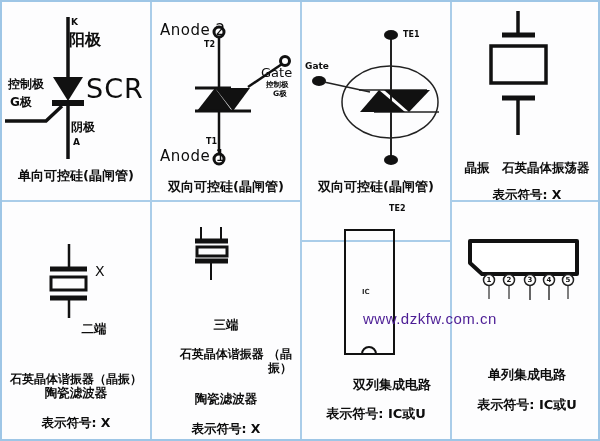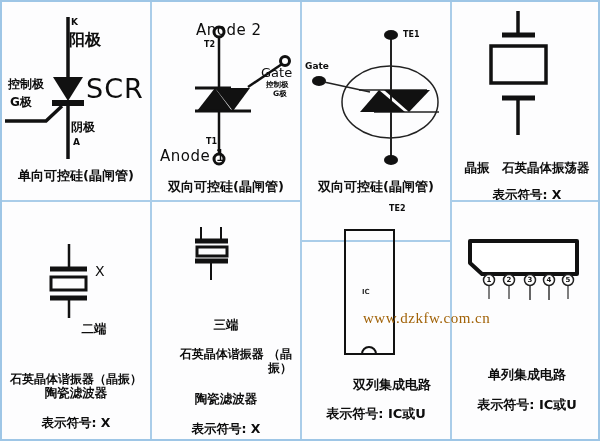--- a/index.html
+++ b/index.html
@@ -15,22 +15,22 @@
   .lbl{position:absolute;color:#0d0d0d;line-height:1.1;white-space:nowrap;}
   .b{font-weight:bold;}
   .cap{position:absolute;left:0;width:100%;text-align:center;font-weight:bold;
        font-size:13px;color:#0d0d0d;line-height:1.15;}
   .wrap2{white-space:normal;padding:0 8px;box-sizing:border-box;text-align:right;}
   .scr-type{font-size:27px;letter-spacing:1px;font-weight:400;}
   .anode-lbl{font-size:15px;letter-spacing:0.5px;}
   .tiny{font-size:8px;}
   .watermark{
     position:absolute;left:361px;top:308px;z-index:5;
-    font-family:Liberation Serif, serif;font-size:15px;letter-spacing:0.5px;
-    color:#a16207;
+    font-family:Liberation Sans, sans-serif;font-size:15px;letter-spacing:0.5px;
+    color:#4c1d95;
   }
   .pinnum{position:absolute;width:10px;text-align:center;font-size:7px;
           font-weight:bold;line-height:9px;}
 </style>
 </head>
 <body>
 
 <div class="stage">
 
   <div class="cell bR bB" style="left:0;top:0;width:150px;height:200px;">
@@ -57,21 +57,21 @@
       <line x1="67" y1="36" x2="67" y2="86" stroke="#111" stroke-width="2.5"></line>
       <line x1="43" y1="86" x2="79" y2="86" stroke="#111" stroke-width="3"></line>
       <polygon points="63,86 98,86 81,109" fill="#111"></polygon>
       <polygon points="45,109 80,109 63,86" fill="#111"></polygon>
       <line x1="43" y1="109" x2="99" y2="109" stroke="#111" stroke-width="3"></line>
       <line x1="67" y1="109" x2="67" y2="152" stroke="#111" stroke-width="2.5"></line>
       <circle cx="67" cy="157" r="5" fill="#fff" stroke="#111" stroke-width="3"></circle>
       <line x1="96" y1="85" x2="130" y2="62" stroke="#111" stroke-width="2.5"></line>
       <circle cx="133" cy="59" r="4.5" fill="#fff" stroke="#111" stroke-width="3"></circle>
     </svg>
-    <div class="lbl anode-lbl" style="left:8px;top:20px;margin-left:36px;">Anode 2</div>
+    <div class="lbl anode-lbl" style="left:8px;top:20px;">Anode 2</div>
     <div class="lbl b tiny" style="left:52px;top:39px;">T2</div>
     <div class="lbl" style="left:109px;top:64px;font-size:13px;">Gate</div>
     <div class="lbl b" style="left:114px;top:79px;font-size:7.5px;">控制极</div>
     <div class="lbl b" style="left:121px;top:88px;font-size:7.5px;">G极</div>
     <div class="lbl b tiny" style="left:54px;top:136px;">T1</div>
     <div class="lbl anode-lbl" style="left:8px;top:146px;">Anode 1</div>
     <div class="cap" style="top:178px;">双向可控硅(晶闸管)</div>
   </div>
 
   <div class="cell bR bB" style="left:300px;top:0;width:150px;height:240px;">

